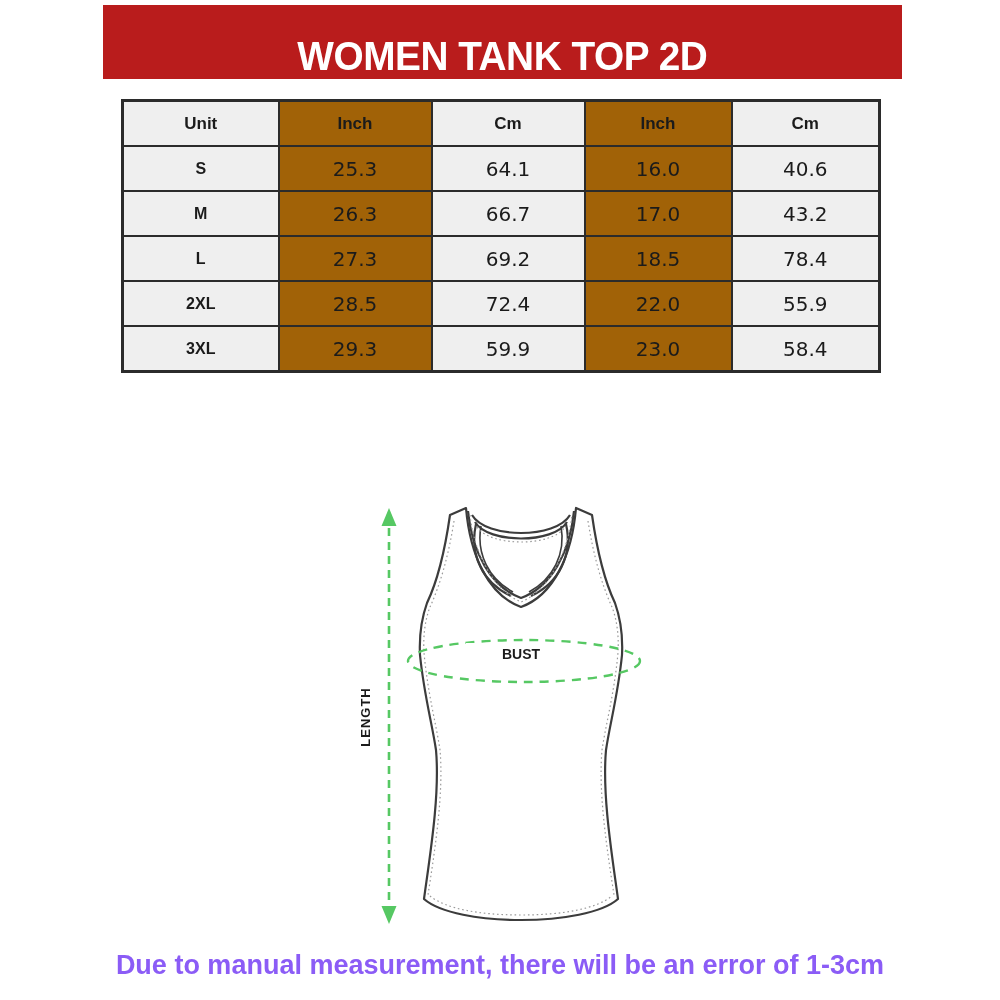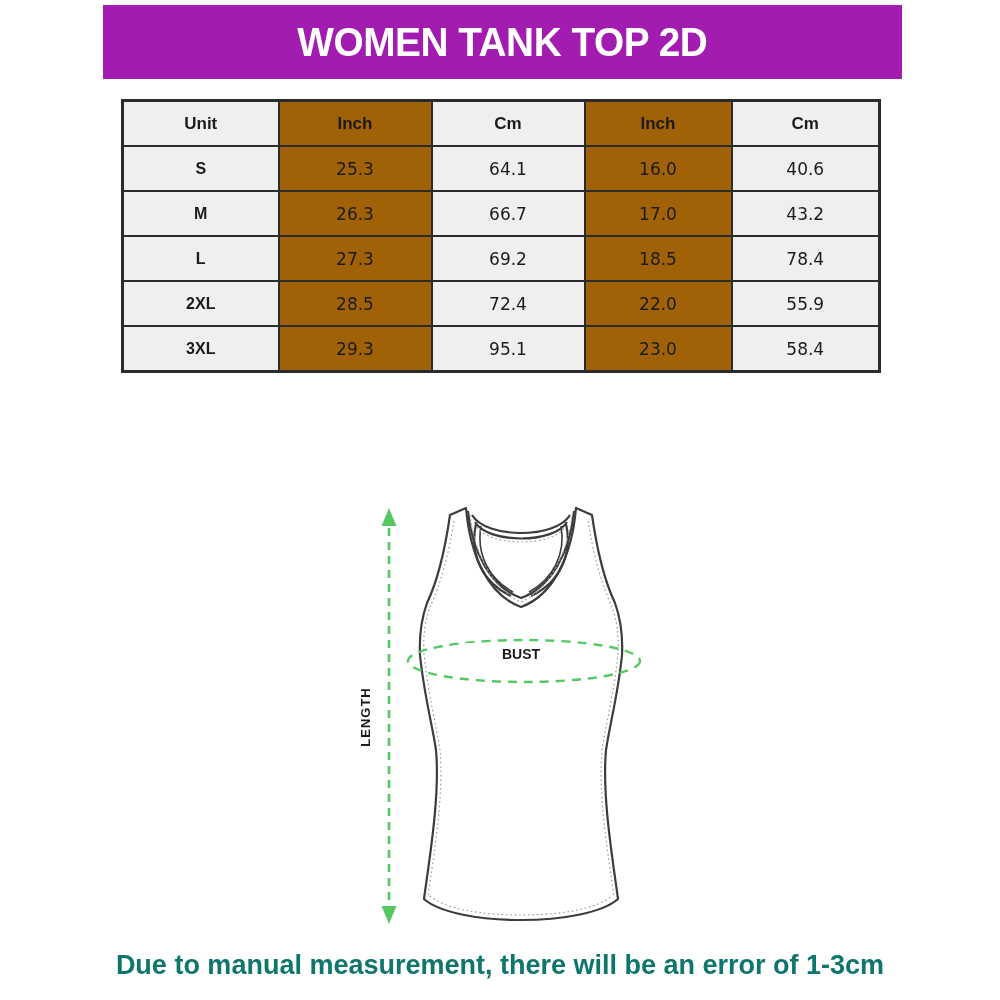--- a/index.html
+++ b/index.html
@@ -1,43 +1,43 @@
 <!DOCTYPE html>
 <html><head>
 <meta charset="utf-8">
 <style>
   html,body{margin:0;padding:0;background:#ffffff;}
   #page{position:relative;width:1000px;height:1000px;background:#ffffff;overflow:hidden;
         font-family:"Liberation Sans",sans-serif;}
 
   
   .banner{position:absolute;left:103px;top:5px;width:799px;height:74px;
-          background:#a21caf;display:flex;align-items:center;justify-content:center;}
+          background:#b91c1c;display:flex;align-items:flex-end;justify-content:center;}
   .banner h1{margin:0;color:#ffffff;font-size:40px;font-weight:bold;letter-spacing:-0.5px;
              transform:scaleX(0.97);}
 
   
   .size-table{position:absolute;left:121px;top:99px;border-collapse:collapse;
               table-layout:fixed;width:757px;}
   .size-table th,.size-table td{border:2.6px solid #2b2b2b;text-align:center;
               vertical-align:middle;padding:0;color:#1b1b1b;}
   .size-table{border:3px solid #2b2b2b;}
   .gh-row th{height:47px;font-size:18px;font-weight:bold;background:#efefef;}
   .uh-row th{height:43px;font-size:17px;font-weight:bold;}
-  .data-row td{height:43px;font-size:17px;font-family:"DejaVu Sans",sans-serif;}
+  .data-row td{height:43px;font-size:20px;font-family:"DejaVu Sans",sans-serif;}
   .data-row td.size-cell{font-family:"Liberation Sans",sans-serif;font-weight:bold;font-size:16px;}
   .shade{background:#efefef;}
   .plain{background:#a16207;}
 
   
   .diagram{position:absolute;left:350px;top:495px;}
 
   
   .footer-note{position:absolute;left:0;top:950px;width:1000px;text-align:center;
-               color:#0f766e;font-size:27px;font-weight:bold;}
+               color:#8b5cf6;font-size:27px;font-weight:bold;}
 </style>
 </head>
 <body>
 
 <div id="page">
 
   <div class="banner">
     <h1>WOMEN TANK TOP 2D</h1>
   </div>
 
@@ -81,21 +81,21 @@
     <tr class="data-row">
       <td class="size-cell shade">2XL</td>
       <td class="plain">28.5</td>
       <td class="shade">72.4</td>
       <td class="plain">22.0</td>
       <td class="shade">55.9</td>
     </tr>
     <tr class="data-row">
       <td class="size-cell shade">3XL</td>
       <td class="plain">29.3</td>
-      <td class="shade">95.1</td>
+      <td class="shade">59.9</td>
       <td class="plain">23.0</td>
       <td class="shade">58.4</td>
     </tr>
   </tbody>
     </table>
 
   <svg class="diagram" width="320" height="450" viewBox="0 0 320 450">
 
     <g fill="#ffffff" stroke="#3c3c3c" stroke-width="2.2" stroke-linejoin="round">
 

